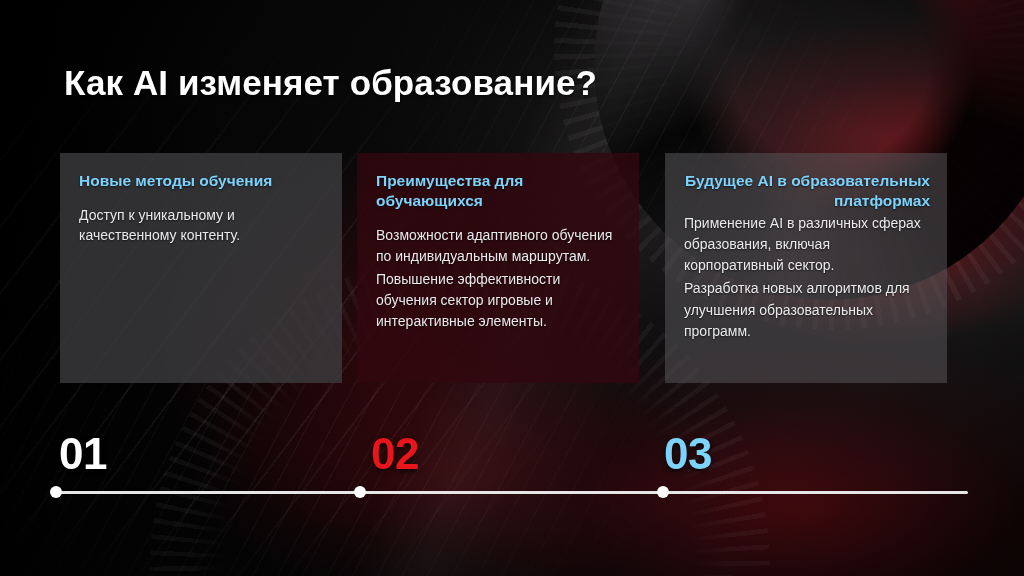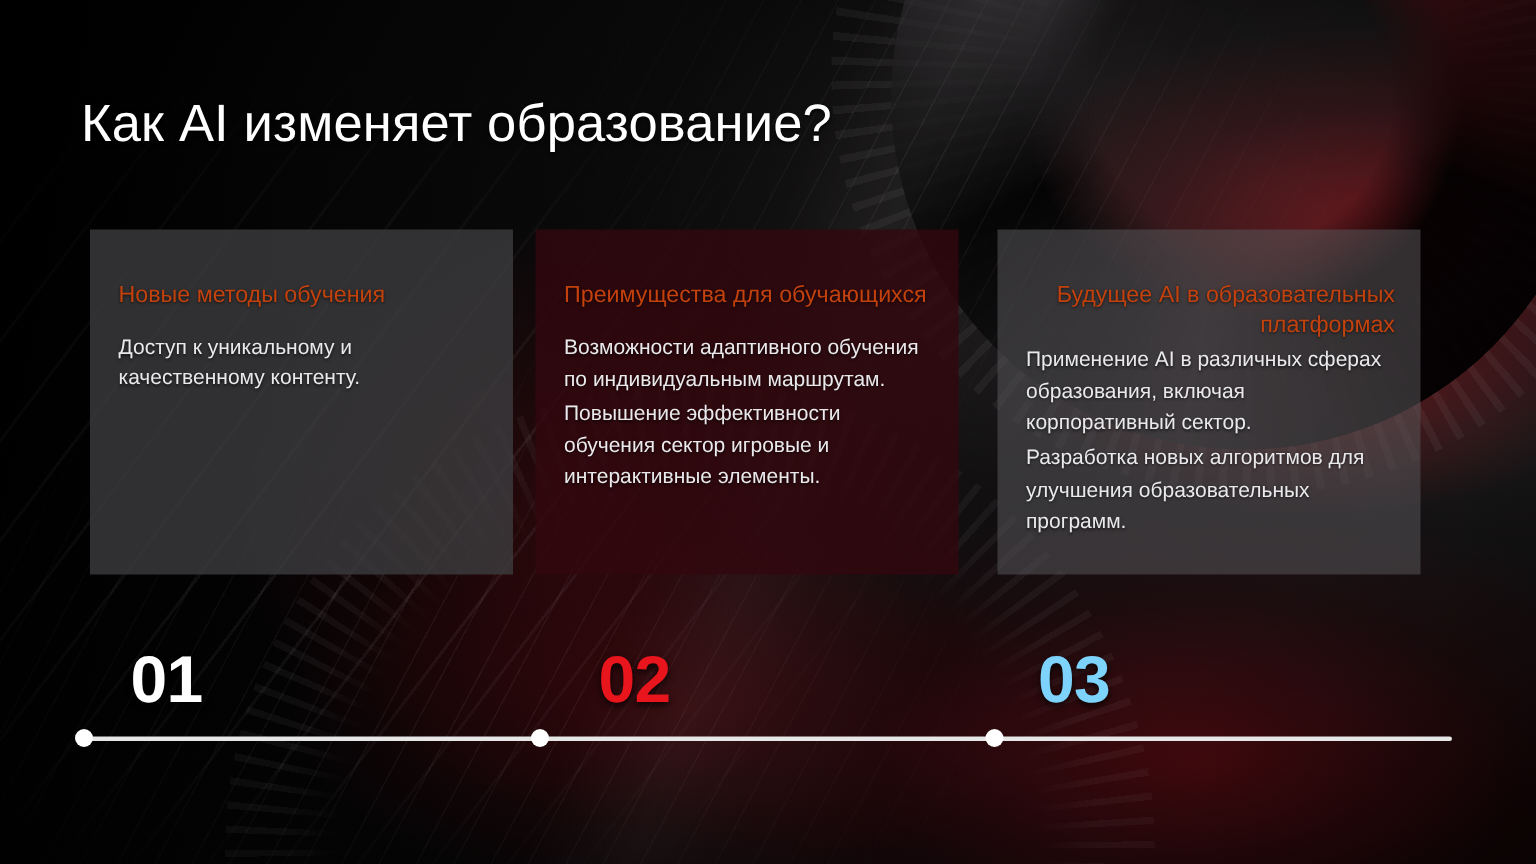--- a/index.html
+++ b/index.html
@@ -114,24 +114,24 @@
   }
   .bg-vignette {
     background: radial-gradient(125% 110% at 40% 45%, rgba(0,0,0,0) 40%, rgba(0,0,0,0.55) 88%, rgba(0,0,0,0.85) 100%);
   }
 
   
   #content { position: absolute; inset: 0; }
 
   .slide-title {
     position: absolute;
-    left: 54px;
+    left: 64px;
     top: 40px;
     font-size: 35px;
-    font-weight: normal;
+    font-weight: bold;
     color: #ffffff;
     letter-spacing: .1px;
     white-space: nowrap;
     text-shadow: 0 1px 3px rgba(0,0,0,0.7);
   }
 
   .cards { position: absolute; left: 0; top: 0; }
 
   .card {
     position: absolute;
@@ -140,24 +140,24 @@
     height: 230px;
     padding: 18px 17px 0 19px;
     box-sizing: border-box;
   }
   .card-1 { left: 60px;  background: rgba(60,60,63,0.80); }
   .card-2 { left: 357px; background: rgba(50,8,14,0.80); }
   .card-3 { left: 665px; background: rgba(86,84,88,0.56); }
 
   .card-title {
     font-size: 15.5px;
-    font-weight: normal;
-    color: #c2410c;
+    font-weight: bold;
+    color: #7dd3fc;
     line-height: 1.28;
-    margin: 16px 0 14px 0;
+    margin: 0 0 14px 0;
     text-shadow: 0 1px 2px rgba(0,0,0,0.65);
   }
   .card-3 .card-title { margin-bottom: 2px; text-align: right; }
 
   .card-body {
     font-size: 14px;
     color: #e9e9ec;
     line-height: 1.45;
     text-shadow: 0 1px 2px rgba(0,0,0,0.6);
   }
@@ -190,21 +190,20 @@
   .tl-dot-3 { left: 657px; }
 
   .tl-num {
     position: absolute;
     top: 432px;
     font-size: 44px;
     font-weight: bold;
     line-height: 1;
     letter-spacing: -0.5px;
     text-shadow: 0 2px 5px rgba(0,0,0,0.8);
-    margin-left: 28px;
   }
   .tl-num-1 { left: 59px;  color: #ffffff; }
   .tl-num-2 { left: 371px; color: #e8151c; }
   .tl-num-3 { left: 664px; color: #7dd3fc; }
 </style>
 </head>
 <body>
 
 <div id="slide">
 

